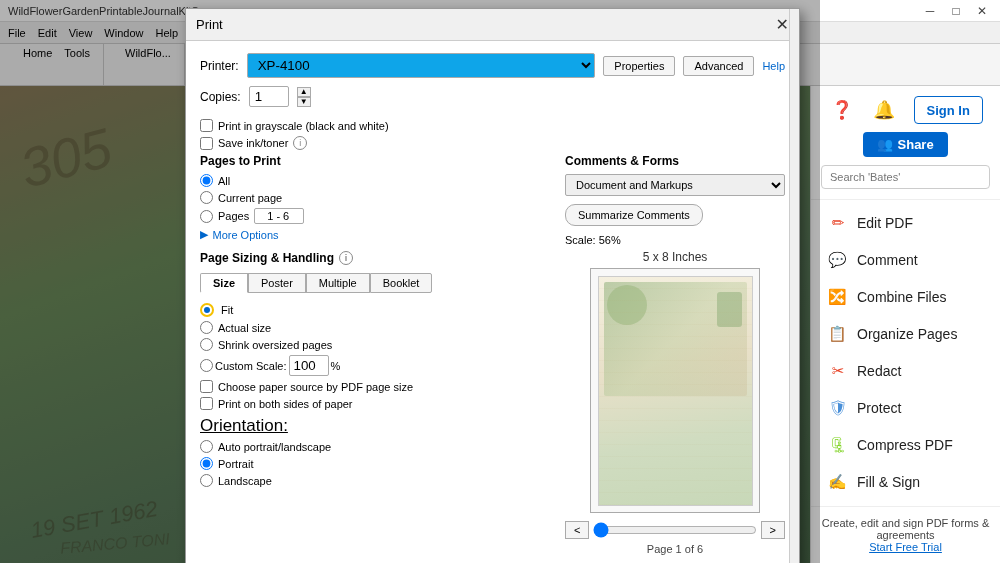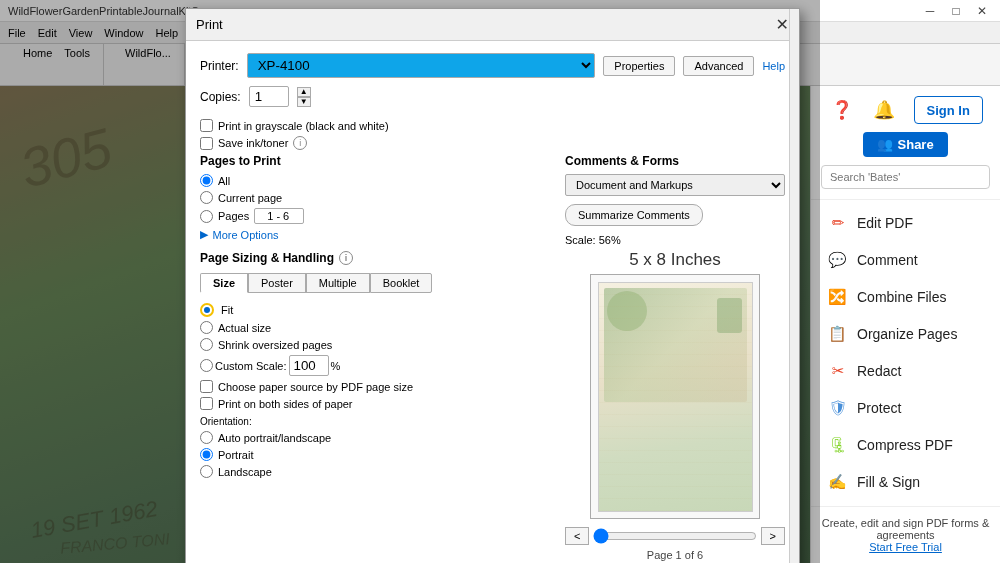--- a/index.html
+++ b/index.html
@@ -94,21 +94,21 @@
 
     .custom-scale-row { display: flex; align-items: center; gap: 2px; font-size: 11px; margin-bottom: 4px; }
     .custom-scale-input { width: 40px; padding: 2px 4px; border: 1px solid #aaa; border-radius: 2px; }
 
     
     .comments-select { width: 100%; padding: 3px 6px; border: 1px solid #aaa; border-radius: 2px; margin-bottom: 8px; font-size: 11px; }
     .summarize-btn { padding: 4px 12px; border: 1px solid #aaa; background: #f5f5f5; cursor: pointer; font-size: 11px; border-radius: 10px; }
 
     
     .scale-info { margin-top: 8px; font-size: 11px; }
-    .preview-size { margin-top: 4px; font-size: 17px; color: #333; text-align: center; }
+    .preview-size { margin-top: 4px; font-size: 12px; color: #333; text-align: center; }
 
     
     .preview-box { border: 1px solid #aaa; width: 170px; height: 245px; margin: 4px auto; background: #f8f8f8; display: flex; align-items: center; justify-content: center; overflow: hidden; position: relative; }
     .preview-inner { width: 155px; height: 230px; background: #fff; border: 1px solid #ccc; overflow: hidden; position: relative; }
 
     
     .nav-row { display: flex; align-items: center; gap: 4px; margin-top: 8px; }
     .nav-btn { padding: 2px 8px; border: 1px solid #aaa; background: #f5f5f5; cursor: pointer; font-size: 11px; }
     .page-slider { flex: 1; }
     .page-info { text-align: center; font-size: 11px; color: #444; margin-top: 4px; }
@@ -348,21 +348,21 @@
           <div class="check-row">
             <input type="checkbox" style="">
             <label>Choose paper source by PDF page size</label>
           </div>
           <div class="check-row">
             <input type="checkbox" style="">
             <label>Print on both sides of paper</label>
           </div>
 
           <div style="margin-top:6px;">
-            <div style="margin-bottom:4px;font-size:10px;">Orientation:</div>
+            <div style="margin-bottom:4px;font-size:17px;text-decoration:underline;">Orientation:</div>
             <div class="radio-row">
               <input type="radio" name="orient" style="">
               <label>Auto portrait/landscape</label>
             </div>
             <div class="radio-row">
               <input type="radio" name="orient" checked="" style="">
               <label>Portrait</label>
             </div>
             <div class="radio-row">
               <input type="radio" name="orient" style="">

